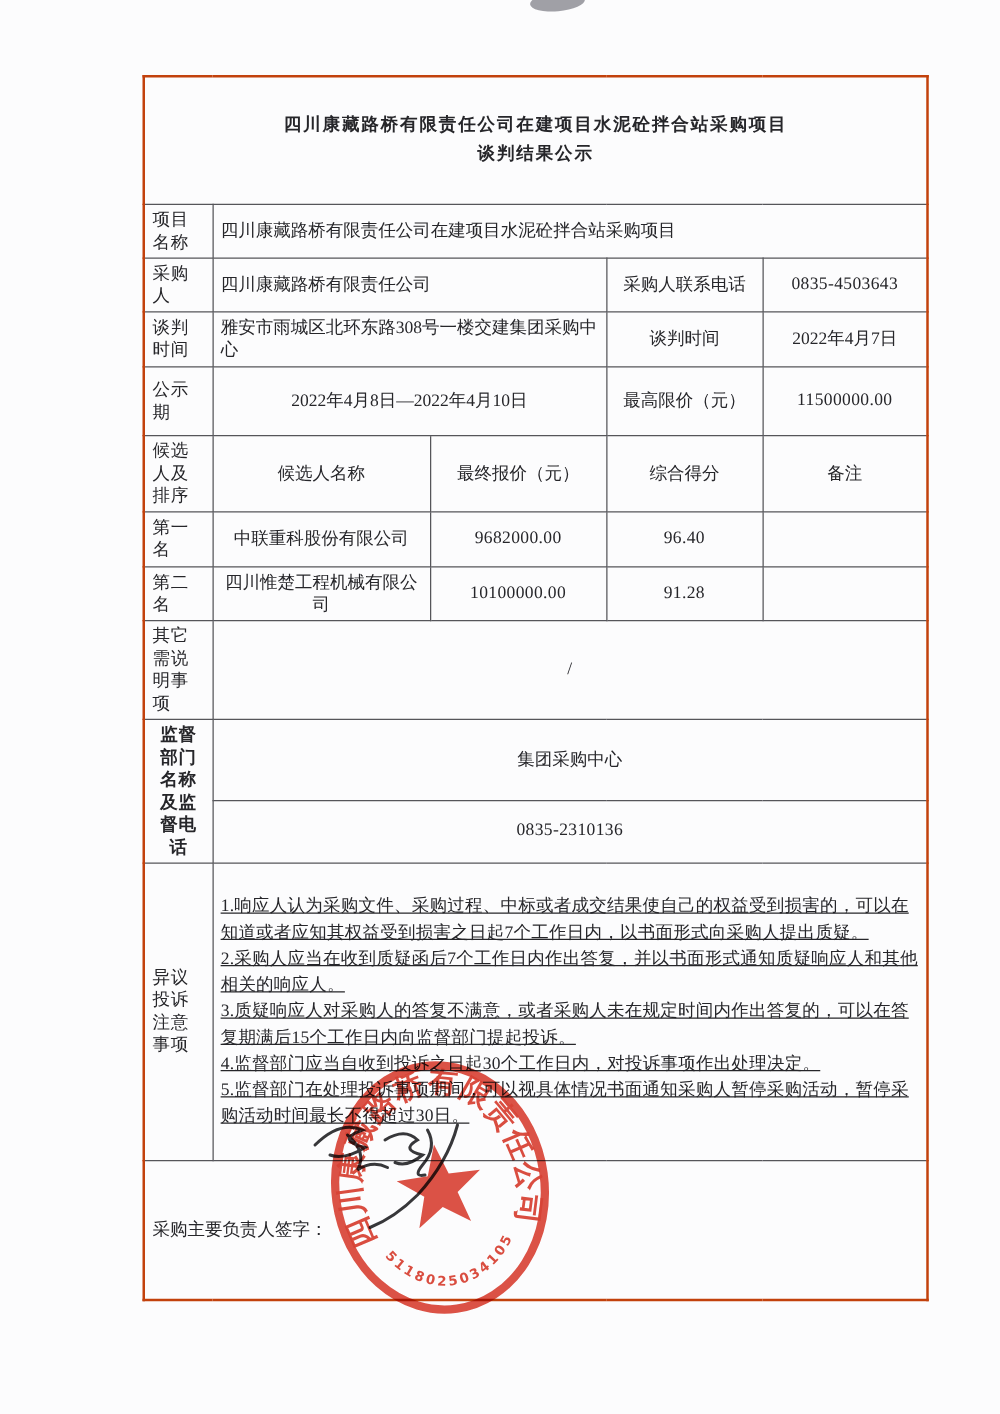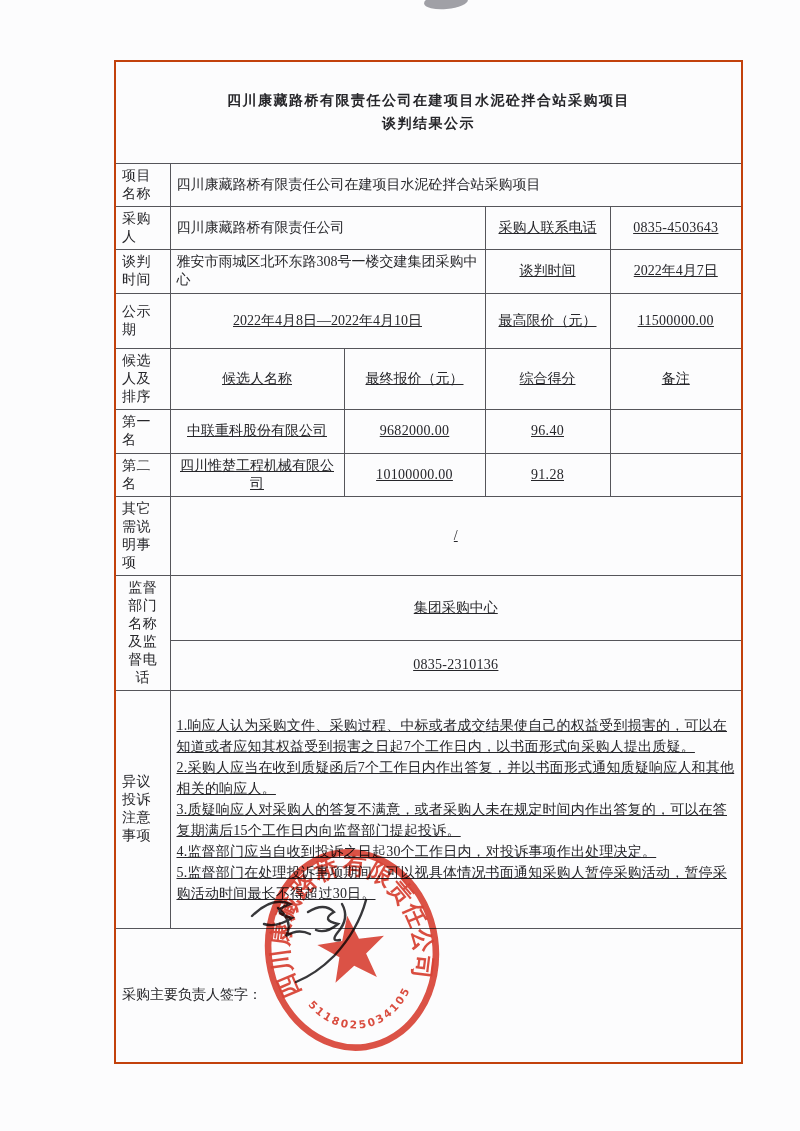--- a/index.html
+++ b/index.html
@@ -20,22 +20,22 @@
   }
   table.doc td {
     border:1px solid #55555a;
     padding:3px 6px;
     font-size:14px;
     vertical-align:middle;
     overflow:hidden;
     word-break:break-all;
   }
   td.lbl { padding:3px 4px; letter-spacing:.5px;margin-top:25px; }
-  td.lbl-c { text-align:center; padding:3px 2px; letter-spacing:.5px; }
-  .ctr { text-align:center;text-decoration:underline; }
+  td.lbl-c { text-align:center; padding:3px 2px; letter-spacing:.5px;font-weight:bold; }
+  .ctr { text-align:center; }
   td.title-cell {
     text-align:center; font-weight:600; font-size:15.5px;
     letter-spacing:1.5px; line-height:1.65; padding-bottom:14px;
   }
   td.obj-cell { font-size:13.4px; line-height:1.5; padding:8px 9px; letter-spacing:.2px;text-decoration:underline; }
   td.obj-cell div { margin:0; }
   td.sig-cell { padding-left:7px; }
   .num { letter-spacing:.3px; }
   .seal {
     position:absolute; left:262px; top:846px; width:180px; height:208px;
@@ -138,21 +138,21 @@
     <td class="lbl">异议投诉注意事项</td>
     <td colspan="4" class="obj-cell">
       <div>1.响应人认为采购文件、采购过程、中标或者成交结果使自己的权益受到损害的，可以在知道或者应知其权益受到损害之日起7个工作日内，以书面形式向采购人提出质疑。</div>
       <div>2.采购人应当在收到质疑函后7个工作日内作出答复，并以书面形式通知质疑响应人和其他相关的响应人。</div>
       <div>3.质疑响应人对采购人的答复不满意，或者采购人未在规定时间内作出答复的，可以在答复期满后15个工作日内向监督部门提起投诉。</div>
       <div>4.监督部门应当自收到投诉之日起30个工作日内，对投诉事项作出处理决定。</div>
       <div>5.监督部门在处理投诉事项期间，可以视具体情况书面通知采购人暂停采购活动，暂停采购活动时间最长不得超过30日。</div>
     </td>
   </tr>
 
-  <tr style="height:135px">
+  <tr style="height:112px">
     <td colspan="5" class="sig-cell">
       <span>采购主要负责人签字：</span>
     </td>
   </tr>
 </tbody>
   </table>
 
 <svg class="handsig" viewBox="0 0 160 110">
   <g fill="none" stroke="#1c1c1f" stroke-width="2.4" stroke-linecap="round" opacity="0.88">
     <path d="M14 38 Q34 18 52 26 Q30 34 54 40 Q38 50 26 46"></path>

